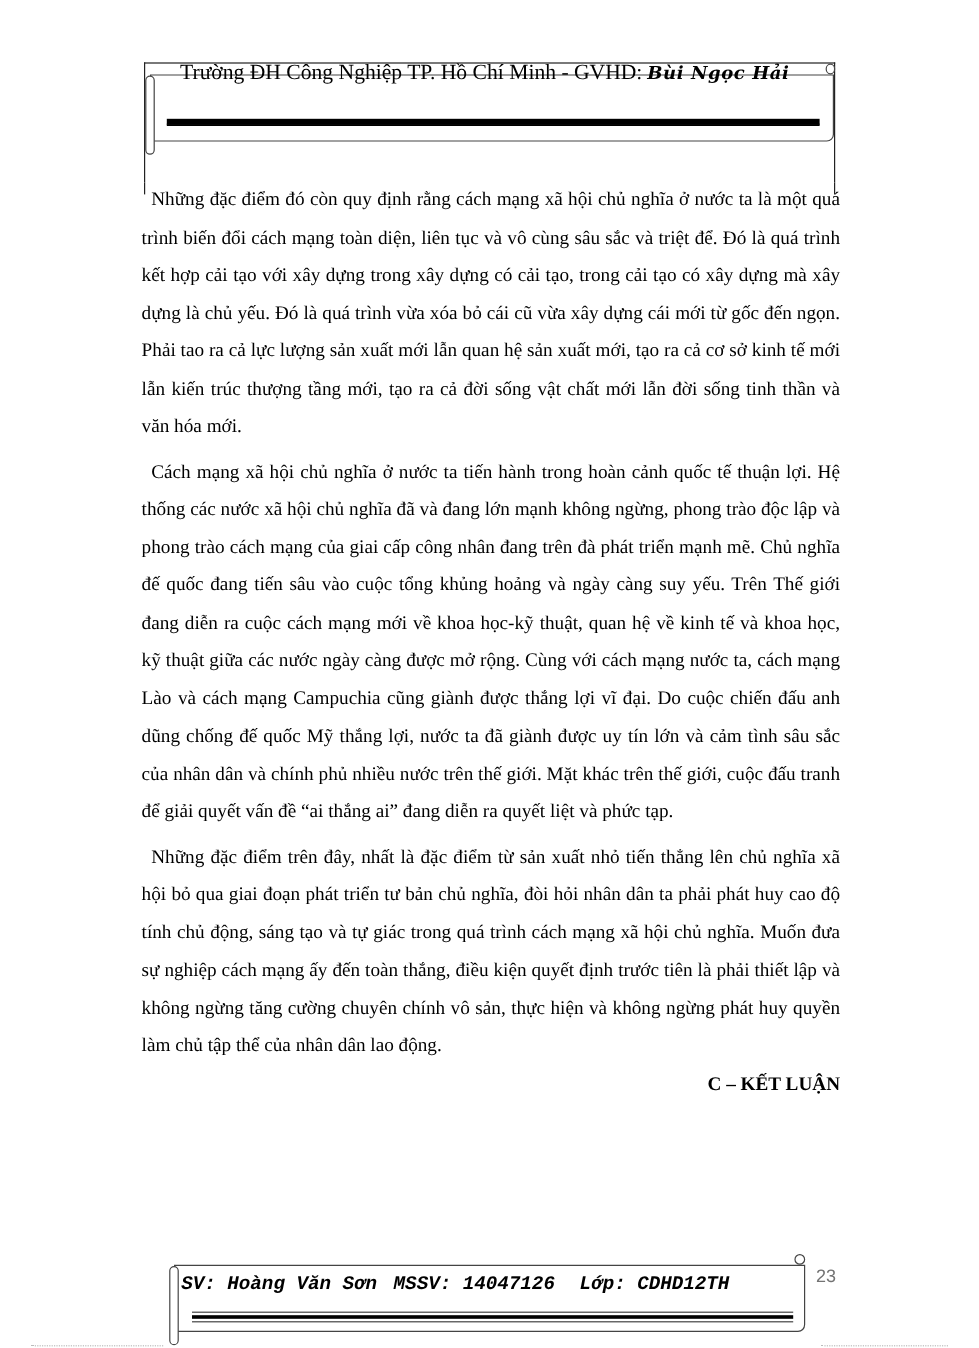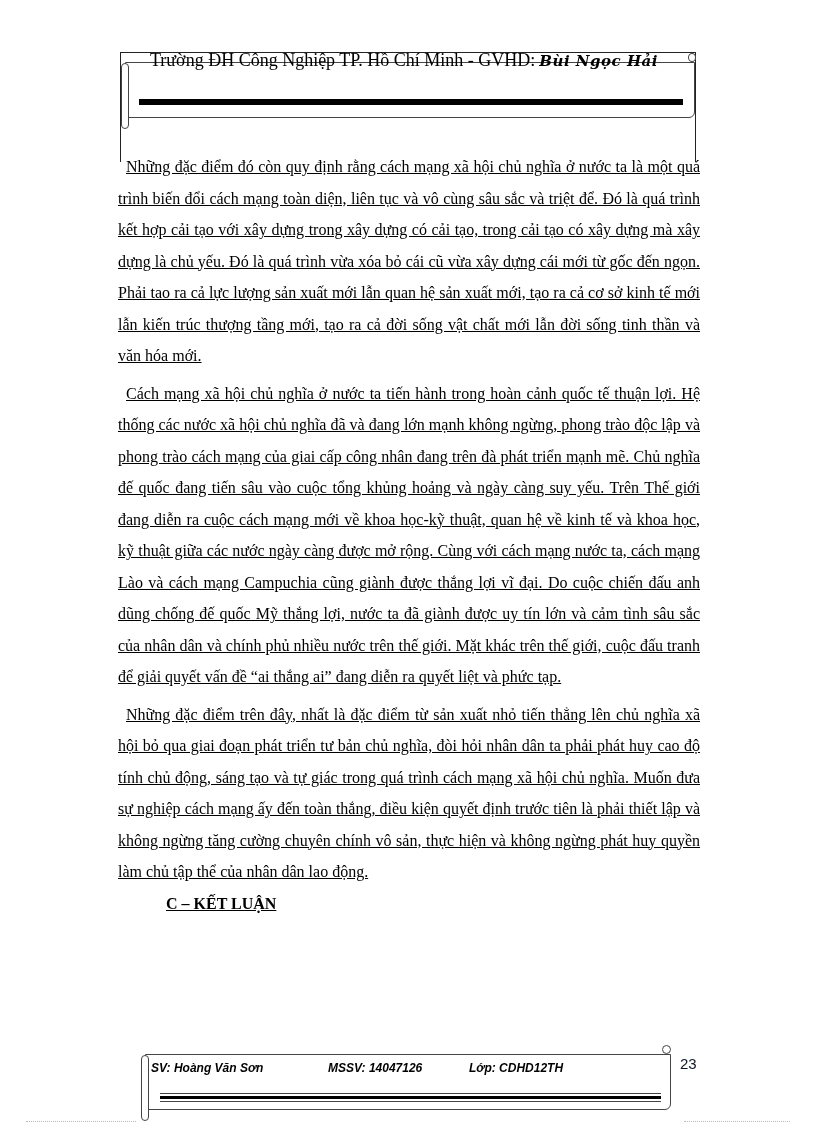--- a/index.html
+++ b/index.html
@@ -111,33 +111,32 @@
   }
 
   
   .content {
     position: absolute;
     left: 118px;
     top: 151px;
     width: 582px;
     font-size: 16px;
     line-height: 31.5px;
-    text-decoration: underline;
   }
   .para {
     margin: 0 0 6px 0;
     text-align: justify;
     text-indent: 8px;
   }
   .para.conc {
     text-indent: 38px;
     margin-bottom: 0;
   }
   .section-title {
-    text-align: left;
+    text-align: right;
     font-weight: bold;
     margin: -6px 0 0 0;
     padding-left: 48px;
     line-height: 31px;
   }
 
   
   .ftr-scroll {
     position: absolute;
     left: 145px;
@@ -166,29 +165,29 @@
     width: 9px;
     height: 9px;
     border: 1px solid #444;
     border-radius: 50%;
     background: #fff;
     box-sizing: border-box;
   }
   .ftr-text {
     position: absolute;
     top: 1061px;
-    font-family: Liberation Sans, sans-serif;
+    font-family: Liberation Mono, monospace;
     font-style: italic;
     font-weight: bold;
-    font-size: 12px;
+    font-size: 16px;
     white-space: nowrap;
   }
   .ftr-sv { left: 151px; }
   .ftr-mssv { left: 328px; }
-  .ftr-lop { left: 469px; text-align: center; }
+  .ftr-lop { left: 483px; text-align: center; }
   .ftr-rule {
     position: absolute;
     left: 160px;
     top: 1096px;
     width: 501px;
     height: 3px;
     background: #000;
   }
   .ftr-rule::before {
     content: "";
@@ -207,21 +206,21 @@
     top: 5px;
     height: 1px;
     background: #444;
   }
   .page-number {
     position: absolute;
     left: 680px;
     top: 1055px;
     font-family: "Liberation Sans", sans-serif;
     font-size: 15px;
-    color: #0f172a;
+    color: #737373;
   }
   .page-edge {
     position: absolute;
     top: 1121px;
     height: 0;
     border-top: 1px dotted #bbb;
   }
   .page-edge.left { left: 26px; width: 110px; }
   .page-edge.right { left: 684px; width: 106px; }
 </style>

